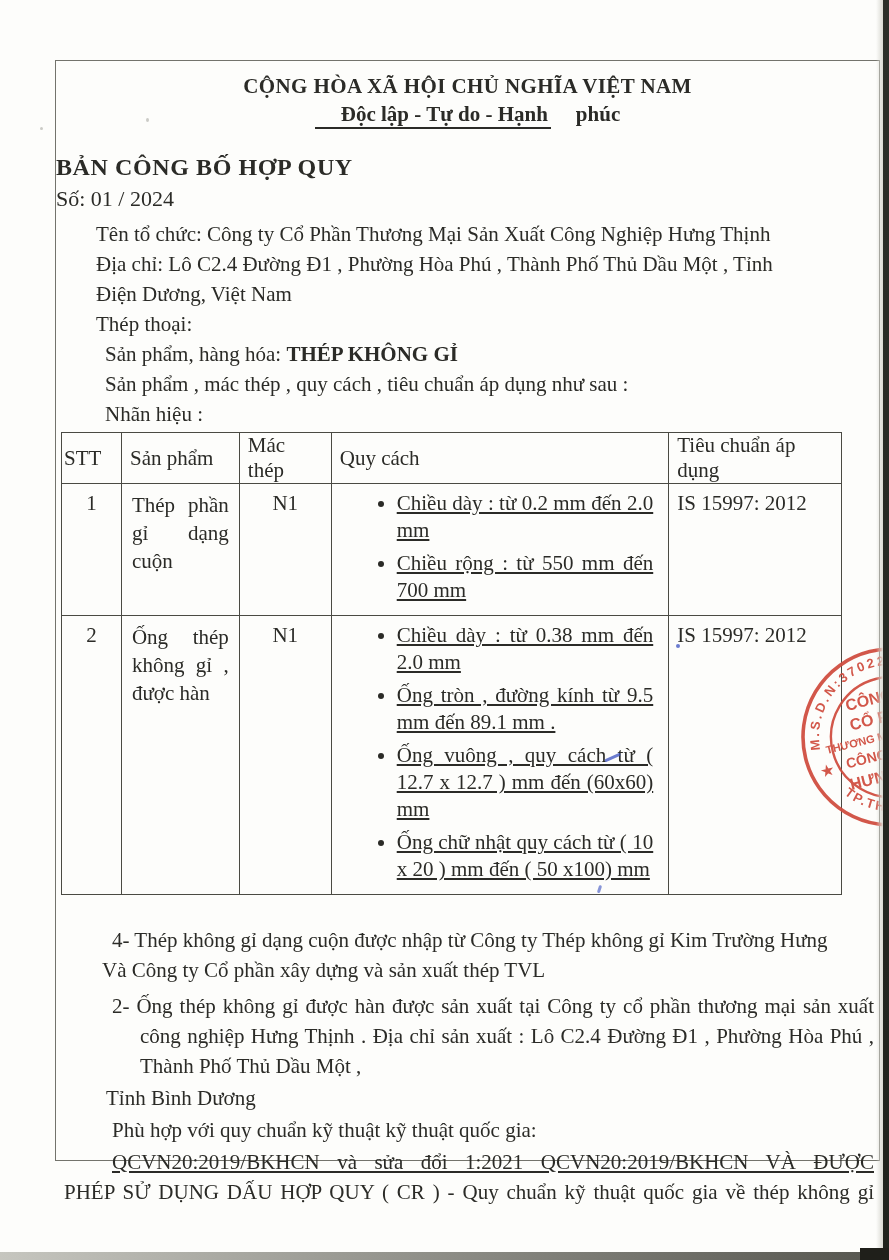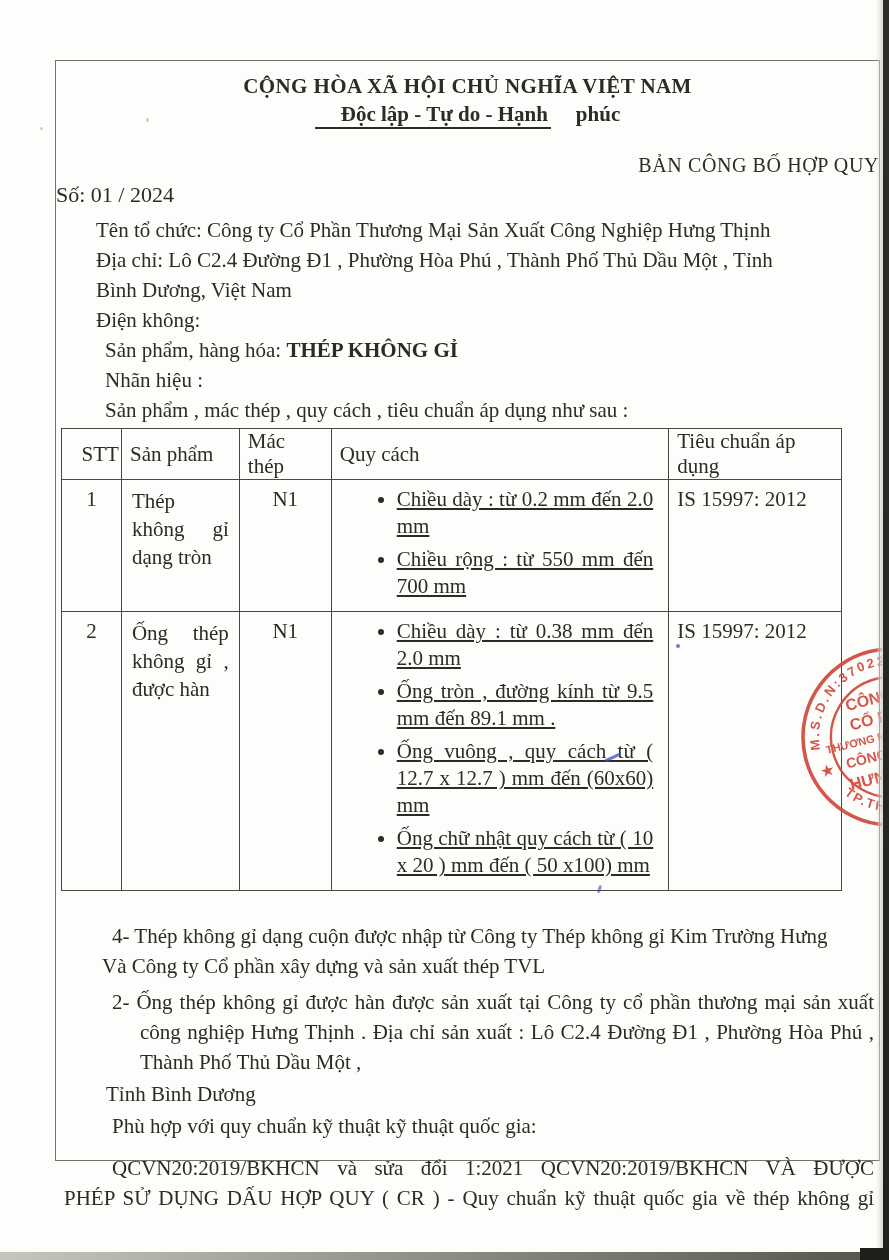--- a/index.html
+++ b/index.html
@@ -15,49 +15,49 @@
   }
   
   .frame {
     position:absolute; left:55px; top:60px; width:825px; height:1101px;
     border:1.6px solid #73736c; background:transparent;
   }
   .nat { margin-top:13px; text-align:center; font-weight:bold; font-size:21px; letter-spacing:.4px; }
   .motto { text-align:center; font-weight:bold; font-size:21px; margin-top:3px; }
   .motto .u { border-bottom:2.2px solid #2b2b27; padding:0 3px 1px 26px; }
   .motto .tail { margin-left:25px; }
-  .doc-title { margin:27px 0 0; text-align:right; font-weight:normal; font-size:20px; letter-spacing:.6px; }
+  .doc-title { margin:27px 0 0; text-align:left; font-weight:bold; font-size:24px; letter-spacing:.6px; }
   .doc-num { text-align:left; font-size:22px; margin-top:5px; }
 
   .info { margin-top:7px; font-size:21px; line-height:30px; padding:0 26px 0 40px; }
   .info .ind { padding-left:9px; }
   .bold { font-weight:bold; }
 
   table.spec {
     border-collapse:collapse; margin:3px 0 0 5px; width:781px;
     font-size:21px;
   }
   table.spec th, table.spec td { border:1.7px solid #4a4a43; vertical-align:top; font-weight:normal; }
   table.spec th { height:42px; vertical-align:middle; text-align:left; padding:0 8px; }
-  table.spec th.c { text-align:right; padding:0 2px; }
+  table.spec th.c { text-align:left; padding:0 2px; }
   td.stt { text-align:center; padding-top:7px; }
   td.sp  { padding:7px 10px 0; text-align:justify; line-height:28px; }
   td.mt  { text-align:center; padding-top:7px; }
   td.qc ul { margin:5px 0 0; padding:0 14px 4px 64px;text-decoration:underline; }
   td.qc li { text-align:justify; line-height:27px; margin-bottom:6px; }
   td.tc  { padding:7px 8px 0; }
   tr.r1 td { height:90px; }
 
   .notes { font-size:21px; line-height:30px; margin-top:30px; padding-right:5px; }
   .n1a { padding-left:56px; }
   .n1b { padding-left:46px; }
   .n2  { padding-left:84px; text-indent:-28px; text-align:justify; margin-top:6px; }
   .n2t { padding-left:50px; margin-top:2px; }
   .conf-intro { padding-left:56px; margin-top:2px; }
-  .confl1 { padding-left:56px; margin-top:12px; text-align:justify; text-align-last:justify; }
+  .confl1 { padding-left:56px; margin-top:2px; text-align:justify; text-align-last:justify;text-decoration:underline; }
   .confl2 { padding-left:8px; text-align:justify; text-align-last:justify; }
 
   
   .stamp { position:absolute; left:791px; top:637px; width:200px; height:200px; opacity:.92; }
   .stamp text { font-family:"Liberation Sans", sans-serif; fill:#cf4a3c; font-weight:bold; }
   .stamp circle { stroke:#cf4a3c; fill:none; }
 
   
   .edge-right { position:absolute; top:0; left:883px; width:6px; height:1260px; background:linear-gradient(to bottom,#2c2f29,#20231d); }
   .edge-right-halo { position:absolute; top:0; left:876px; width:7px; height:1260px; background:linear-gradient(to right,rgba(210,210,204,0),#d9d9d2); }
@@ -83,49 +83,49 @@
     <div class="motto">
       <span class="u">Độc lập - Tự do - Hạnh</span><span class="tail">phúc</span>
     </div>
 
     <div class="doc-title">BẢN CÔNG BỐ HỢP QUY</div>
     <div class="doc-num">Số: 01 / 2024</div>
 
     <div class="info">
       <div>Tên tổ chức: Công ty Cổ Phần Thương Mại Sản Xuất Công Nghiệp Hưng Thịnh</div>
       <div>Địa chỉ: Lô C2.4 Đường Đ1 , Phường Hòa Phú , Thành Phố Thủ Dầu Một , Tỉnh</div>
-      <div>Bình Dương, Việt Nam</div>
-      <div>Điện không:</div>
+      <div>Điện Dương, Việt Nam</div>
+      <div>Thép thoại:</div>
       <div class="ind">
         <span>Sản phẩm, hàng hóa:</span>
         <span class="bold">THÉP KHÔNG GỈ</span>
       </div>
+      <div class="ind">Sản phẩm , mác thép , quy cách , tiêu chuẩn áp dụng như sau :</div>
       <div class="ind">Nhãn hiệu :</div>
-      <div class="ind">Sản phẩm , mác thép , quy cách , tiêu chuẩn áp dụng như sau :</div>
     </div>
 
     <table class="spec">
       <colgroup>
         <col style="width:60px">
           <col style="width:118px">
           <col style="width:92px">
           <col style="width:338px">
           <col style="width:173px">
       </colgroup>
       <tbody>
           <tr>
         <th class="c">STT</th>
         <th>Sản phẩm</th>
         <th>Mác thép</th>
         <th>Quy cách</th>
         <th>Tiêu chuẩn áp dụng</th>
       </tr>
       <tr class="r1">
         <td class="stt">1</td>
-        <td class="sp">Thép không gỉ dạng tròn</td>
+        <td class="sp">Thép phần gỉ dạng cuộn</td>
         <td class="mt">N1</td>
         <td class="qc">
           <ul>
             <li>Chiều dày : từ 0.2 mm đến 2.0 mm</li>
             <li>Chiều rộng : từ 550 mm đến 700 mm</li>
           </ul>
         </td>
         <td class="tc">IS 15997: 2012</td>
       </tr>
       <tr>

